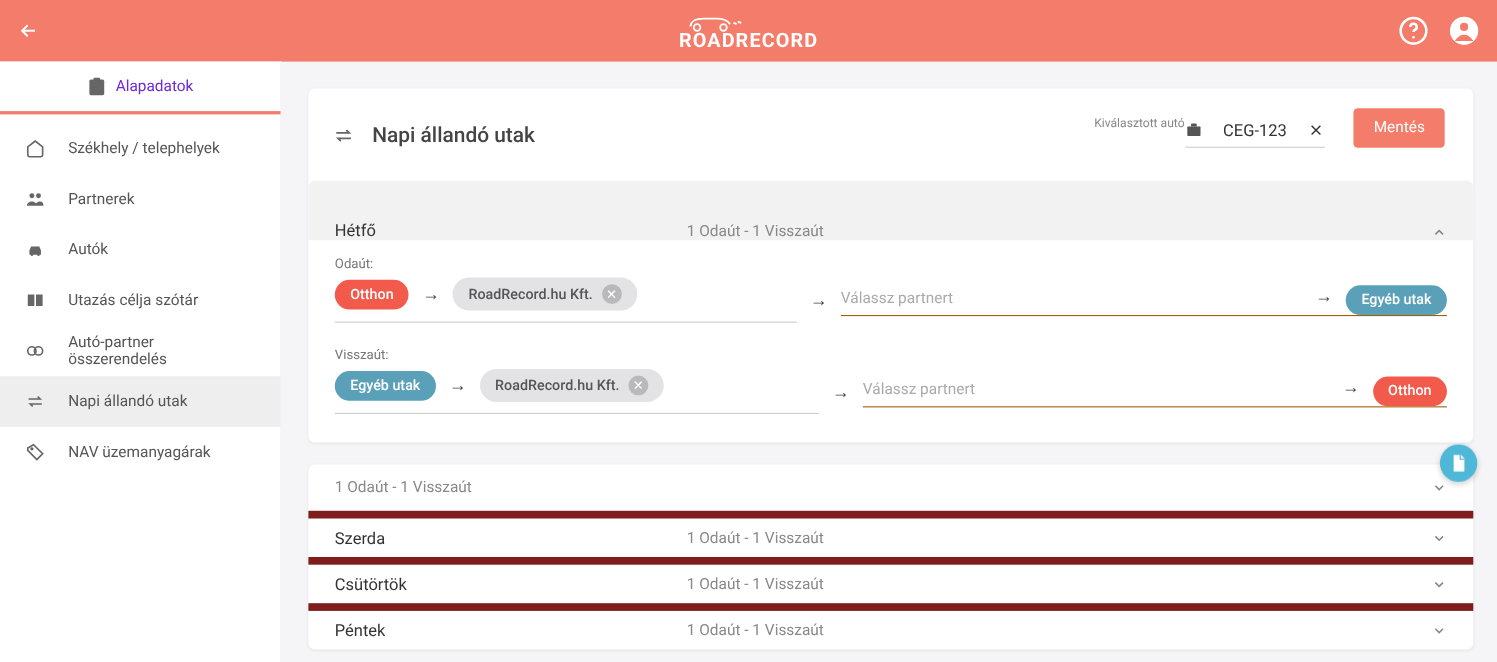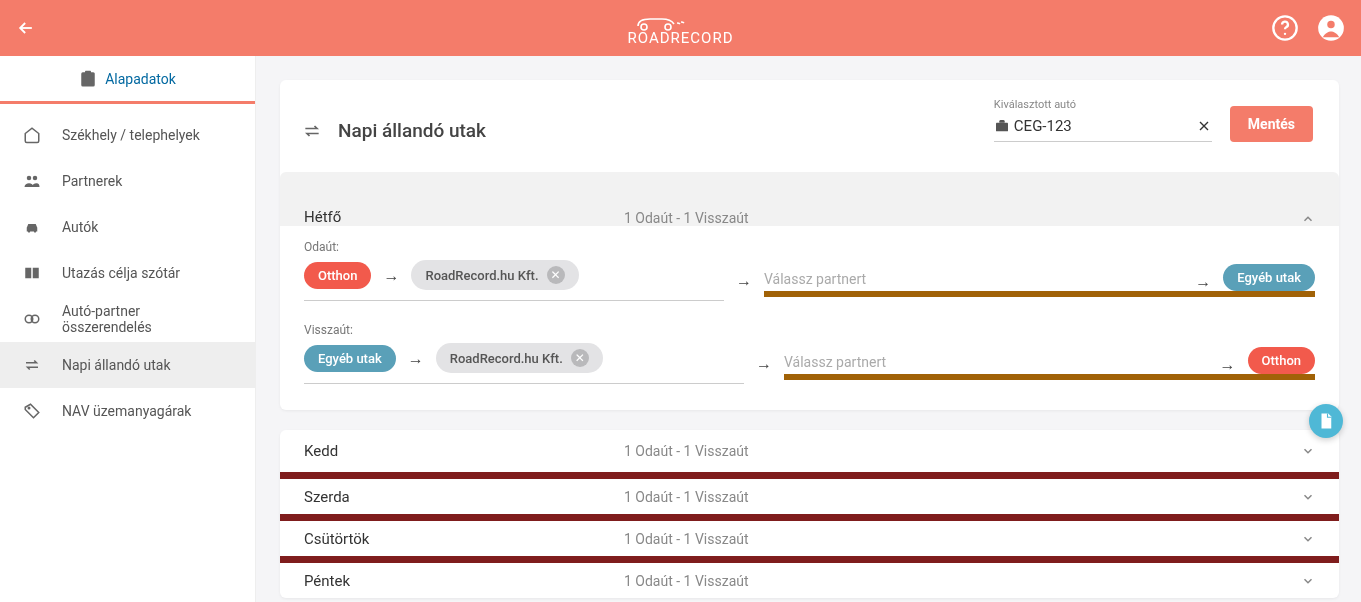--- a/index.html
+++ b/index.html
@@ -1,50 +1,50 @@
 <!DOCTYPE html>
 <html><head>
 <meta charset="utf-8">
 <style>
   *{box-sizing:border-box;margin:0;padding:0;font-family:-apple-system,BlinkMacSystemFont,"Segoe UI",Roboto,Arial,sans-serif}
   body{background:#f5f5f7;width:1361px;height:602px;overflow:hidden;font-size:14px;color:#333}
   .topbar{height:56px;background:#f47c6a;display:flex;align-items:center;justify-content:space-between;padding:0 16px;color:#fff}
   .topbar .left,.topbar .right{display:flex;align-items:center;gap:18px}
   .topbar .logo{position:absolute;left:50%;transform:translateX(-50%);text-align:center;line-height:1}
-  .topbar .logo-text{font-size:15px;font-weight:400;letter-spacing:1px;margin-top:-2px}
+  .topbar .logo-text{font-size:18px;font-weight:700;letter-spacing:1px;margin-top:-2px}
   .icon-btn{cursor:pointer;line-height:0}
   .layout{display:flex;height:calc(602px - 56px)}
   .sidebar{width:256px;background:#fff;border-right:1px solid #eee;display:flex;flex-direction:column}
   .tabs{display:flex;height:48px}
   .tab{flex:1;display:flex;align-items:center;justify-content:center;gap:8px;cursor:pointer;color:#888}
-  .tab.active{color:#0369a1;border-bottom:3px solid #f47c6a}
+  .tab.active{color:#6d28d9;border-bottom:3px solid #f47c6a}
   .nav{flex:1;padding-top:8px}
   .nav-item{display:flex;align-items:center;gap:20px;height:46px;padding:0 22px;cursor:pointer;color:#555}
   .nav-item .nicon{width:20px;display:flex;justify-content:center;color:#666}
   .nav-item.selected{background:#eeeeee}
   .content{flex:1;padding:24px 22px 0 24px;overflow:auto}
   .card{background:#fff;border-radius:6px;box-shadow:0 1px 3px rgba(0,0,0,.06);margin-bottom:20px}
   .header-row{display:flex;align-items:flex-end;justify-content:space-between;padding:18px 26px 30px 22px}
   .page-title{display:flex;align-items:center;gap:16px;color:#444;font-size:19px;font-weight:500}
   .car-block{display:flex;align-items:flex-end;gap:18px}
-  .car-field{display:flex;flex-direction:column;min-width:218px}
+  .car-field{display:flex;flex-direction:row;min-width:218px}
   .car-label{font-size:11px;color:#888;margin-bottom:2px}
-  .car-input{display:flex;align-items:center;border-bottom:1px solid #ccc;padding:4px 0 6px 0;gap:4px}
+  .car-input{display:flex;align-items:center;border-bottom:1px solid #ccc;padding:4px 0 6px 0;gap:19px}
   .car-input span.val{flex:1;font-size:15px;color:#333}
-  .save-btn{background:#f47c6a;color:#fff;border:none;border-radius:4px;height:36px;padding:0 18px;font-size:14px;font-weight:700;cursor:pointer}
+  .save-btn{background:#f47c6a;color:#fff;border:none;border-radius:4px;height:36px;padding:0 18px;font-size:14px;font-weight:400;cursor:pointer}
   .day-head{display:flex;align-items:flex-end;height:54px;padding:0 24px;cursor:pointer;position:relative}
   .day-head.expanded{background:#f2f2f2;border-top-left-radius:6px;border-top-right-radius:6px}
   .day-name{font-size:15px;color:#333;width:320px}
   .day-summary{color:#888;font-size:14px;flex:1;text-align:left}
   .day-toggle{color:#888;position:absolute;right:24px}
   .day-body{padding:14px 24px 26px 24px}
   .trip-block{margin-bottom:22px}
   .trip-label{font-size:12px;color:#777;margin-bottom:6px}
   .trip-line{display:flex;align-items:center;gap:12px;border-bottom:1px solid #ccc;padding-bottom:10px}
-  .trip-line-end{display:flex;align-items:flex-end;gap:12px;border-bottom:6px solid #a16207;}
+  .trip-line-end{display:flex;align-items:flex-start;gap:12px;border-bottom:1px solid #a16207;}
   .pill{border-radius:18px;padding:6px 14px;font-size:13px;font-weight:500;display:inline-flex;align-items:center;gap:8px}
   .pill.red{background:#f25a4c;color:#fff}
   .pill.gray{background:#e3e3e5;color:#555}
   .pill.blue{background:#5aa0b8;color:#fff}
   .pill .x{width:18px;height:18px;border-radius:50%;background:#b9b9bb;color:#fff;display:inline-flex;align-items:center;justify-content:center;font-size:12px;cursor:pointer}
   .arrow{color:#444;font-size:16px}
   .partner-input{flex:1;border:none;outline:none;font-size:14px;color:#333;padding:4px 0}
   .partner-input::placeholder{color:#aaa}
   .days-list .row{display:flex;align-items:center;height:42px;padding:0 24px;border-top:7px solid #7f1d1d;cursor:pointer;position:relative}
   .days-list .row:first-child{border-top:none}
@@ -253,21 +253,20 @@
                   <span>Otthon</span>
                 </span>
             </div>
           </div>
         </div>
       </div>
     </div>
 
     <div class="card days-list">
       <div class="row">
-        <span class="day-name">Kedd</span>
         <span class="day-summary">1 Odaút - 1 Visszaút</span>
         <span class="day-toggle">
             <svg width="14" height="14" viewBox="0 0 24 24" fill="none" stroke="#888" stroke-width="2.5">
               <path d="M6 9l6 6 6-6"></path>
             </svg>
           </span>
       </div>
       <div class="row">
         <span class="day-name">Szerda</span>
         <span class="day-summary">1 Odaút - 1 Visszaút</span>

